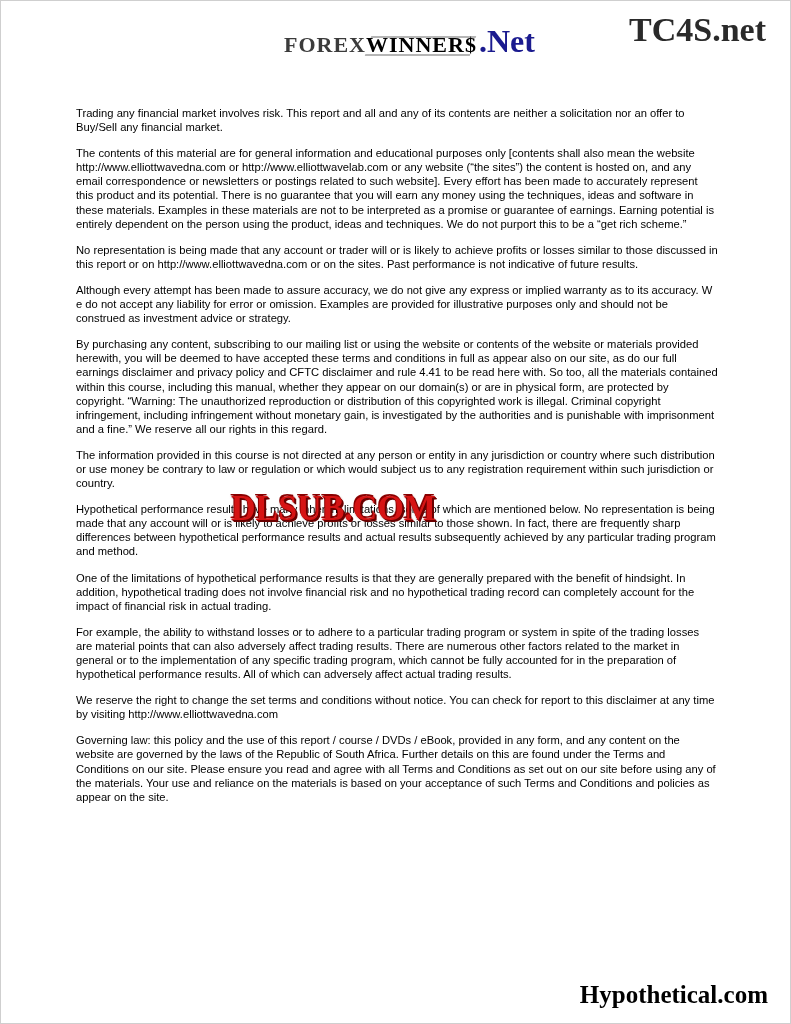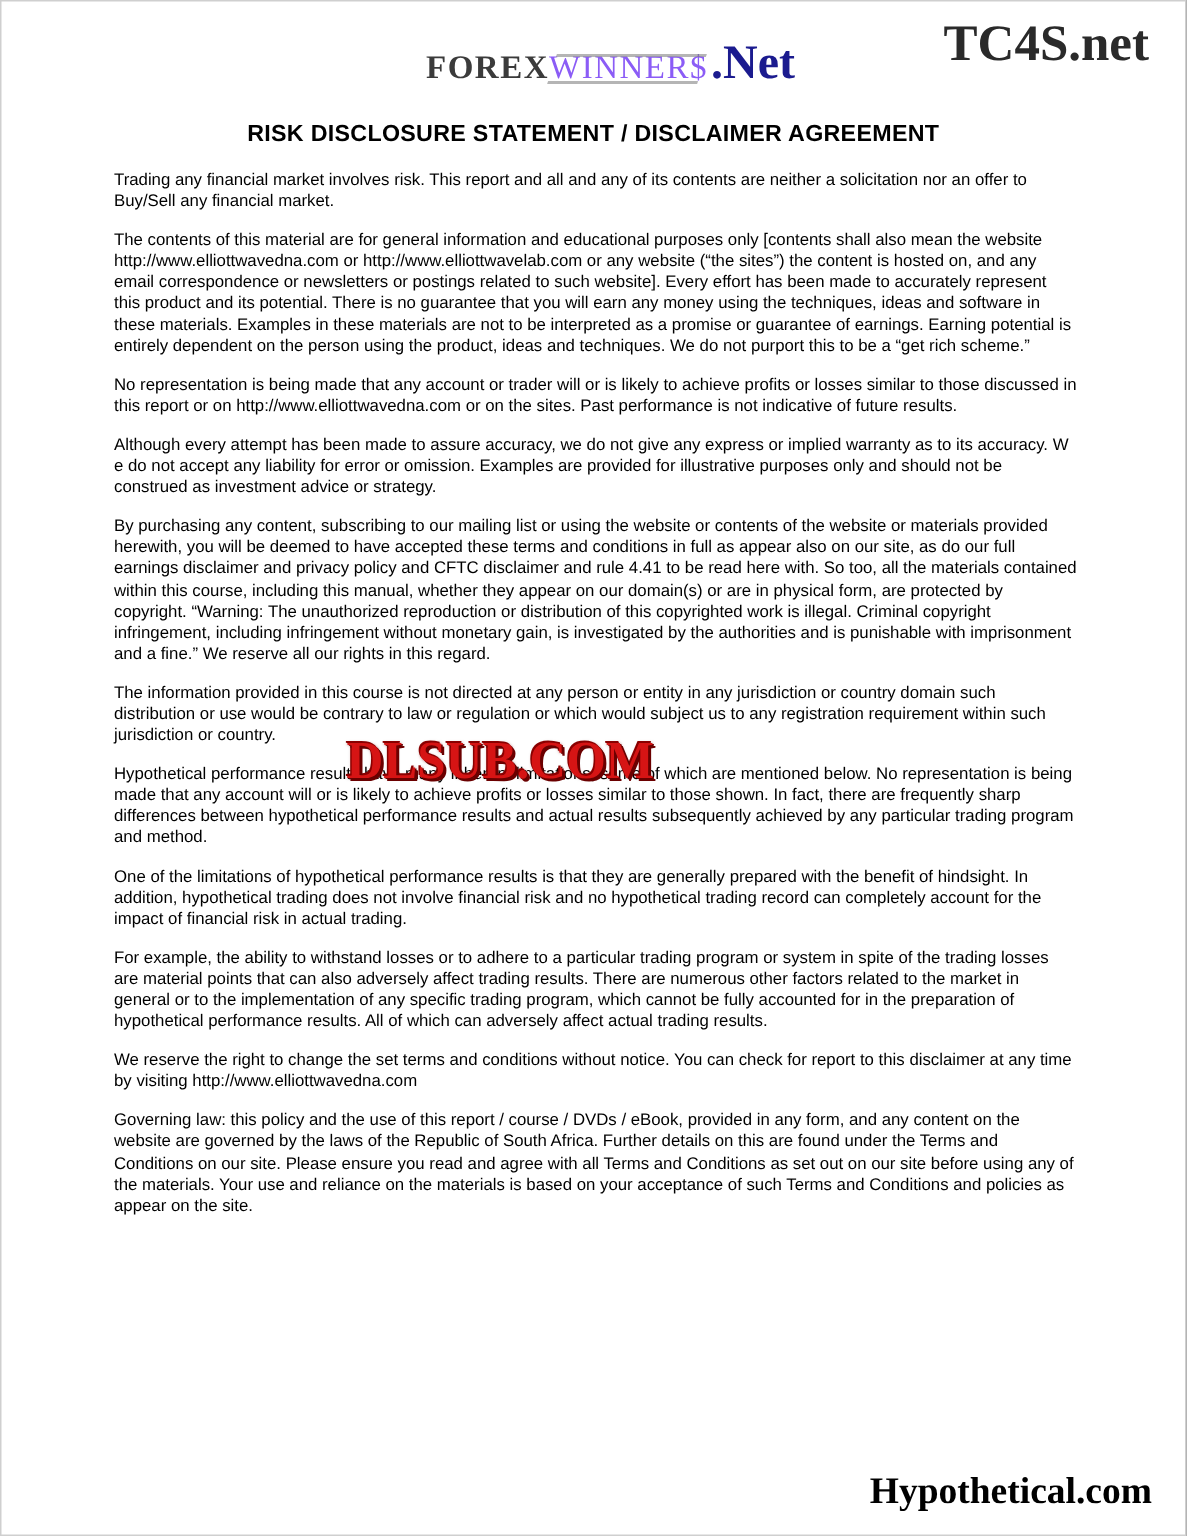--- a/index.html
+++ b/index.html
@@ -38,24 +38,24 @@
   .fw-forex {
     font-family: "Liberation Serif", serif;
     font-weight: bold;
     font-size: 22px;
     letter-spacing: 1px;
     color: #3b3b3b;
     -webkit-text-stroke: 0px;
   }
   .fw-winners {
     font-family: "Liberation Serif", serif;
-    font-weight: normal;
+    font-weight: bold;
     font-size: 22px;
     letter-spacing: 1px;
-    color: #8b5cf6;
+    color: #000000;
     position: relative;
   }
   .fw-winners::after {
     content: "";
     position: absolute;
     left: 2px;
     right: 4px;
     top: 4px;
     bottom: 2px;
     border-top: 2px solid #7a7a7a;
@@ -87,21 +87,21 @@
     font-size: 15.5px;
     font-weight: bold;
     margin-top: 18px;
     letter-spacing: .2px;
   }
 
   
   .body-wrap {
     position: relative;
     padding: 0 72px 0 75px;
-    margin-top: 14px;
+    margin-top: 43px;
   }
   .para {
     font-size: 11.2px;
     line-height: 14.1px;
     text-align: left;
     margin: 0 0 12px 0;
   }
   .para:last-child { margin-bottom: 0; }
 
   
@@ -142,29 +142,28 @@
 
   <div class="header">
     <div class="fw-logo">
       <span class="fw-forex">FOREX</span>
       <span class="fw-winners">WINNER$</span>
       <span class="fw-net">.Net</span>
     </div>
     <div class="tc4s">TC4S.net</div>
   </div>
 
-  <div class="doc-title">RISK DISCLOSURE STATEMENT / DISCLAIMER AGREEMENT</div>
 
   <div class="body-wrap">
     <p class="para">Trading any financial market involves risk. This report and all and any of its contents are neither a solicitation nor an offer to Buy/Sell any financial market.</p>
     <p class="para">The contents of this material are for general information and educational purposes only [contents shall also mean the website http://www.elliottwavedna.com or http://www.elliottwavelab.com or any website (“the sites”) the content is hosted on, and any email correspondence or newsletters or postings related to such website]. Every effort has been made to accurately represent this product and its potential. There is no guarantee that you will earn any money using the techniques, ideas and software in these materials. Examples in these materials are not to be interpreted as a promise or guarantee of earnings. Earning potential is entirely dependent on the person using the product, ideas and techniques. We do not purport this to be a “get rich scheme.”</p>
     <p class="para">No representation is being made that any account or trader will or is likely to achieve profits or losses similar to those discussed in this report or on http://www.elliottwavedna.com or on the sites. Past performance is not indicative of future results.</p>
     <p class="para">Although every attempt has been made to assure accuracy, we do not give any express or implied warranty as to its accuracy. W e do not accept any liability for error or omission. Examples are provided for illustrative purposes only and should not be construed as investment advice or strategy.</p>
     <p class="para">By purchasing any content, subscribing to our mailing list or using the website or contents of the website or materials provided herewith, you will be deemed to have accepted these terms and conditions in full as appear also on our site, as do our full earnings disclaimer and privacy policy and CFTC disclaimer and rule 4.41 to be read here with. So too, all the materials contained within this course, including this manual, whether they appear on our domain(s) or are in physical form, are protected by copyright. “Warning: The unauthorized reproduction or distribution of this copyrighted work is illegal. Criminal copyright infringement, including infringement without monetary gain, is investigated by the authorities and is punishable with imprisonment and a fine.” We reserve all our rights in this regard.</p>
-    <p class="para">The information provided in this course is not directed at any person or entity in any jurisdiction or country domain such distribution or use would be contrary to law or regulation or which would subject us to any registration requirement within such jurisdiction or country.</p>
+    <p class="para">The information provided in this course is not directed at any person or entity in any jurisdiction or country where such distribution or use money be contrary to law or regulation or which would subject us to any registration requirement within such jurisdiction or country.</p>
     <p class="para">Hypothetical performance results have many inherent limitations, some of which are mentioned below. No representation is being made that any account will or is likely to achieve profits or losses similar to those shown. In fact, there are frequently sharp differences between hypothetical performance results and actual results subsequently achieved by any particular trading program and method.</p>
     <p class="para">One of the limitations of hypothetical performance results is that they are generally prepared with the benefit of hindsight. In addition, hypothetical trading does not involve financial risk and no hypothetical trading record can completely account for the impact of financial risk in actual trading.</p>
     <p class="para">For example, the ability to withstand losses or to adhere to a particular trading program or system in spite of the trading losses are material points that can also adversely affect trading results. There are numerous other factors related to the market in general or to the implementation of any specific trading program, which cannot be fully accounted for in the preparation of hypothetical performance results. All of which can adversely affect actual trading results.</p>
     <p class="para">We reserve the right to change the set terms and conditions without notice. You can check for report to this disclaimer at any time by visiting http://www.elliottwavedna.com</p>
     <p class="para">Governing law: this policy and the use of this report / course / DVDs / eBook, provided in any form, and any content on the website are governed by the laws of the Republic of South Africa. Further details on this are found under the Terms and Conditions on our site. Please ensure you read and agree with all Terms and Conditions as set out on our site before using any of the materials. Your use and reliance on the materials is based on your acceptance of such Terms and Conditions and policies as appear on the site.</p>
   </div>
 
   <div class="watermark">DLSUB.COM</div>
 
   <div class="footer">Hypothetical.com</div>

